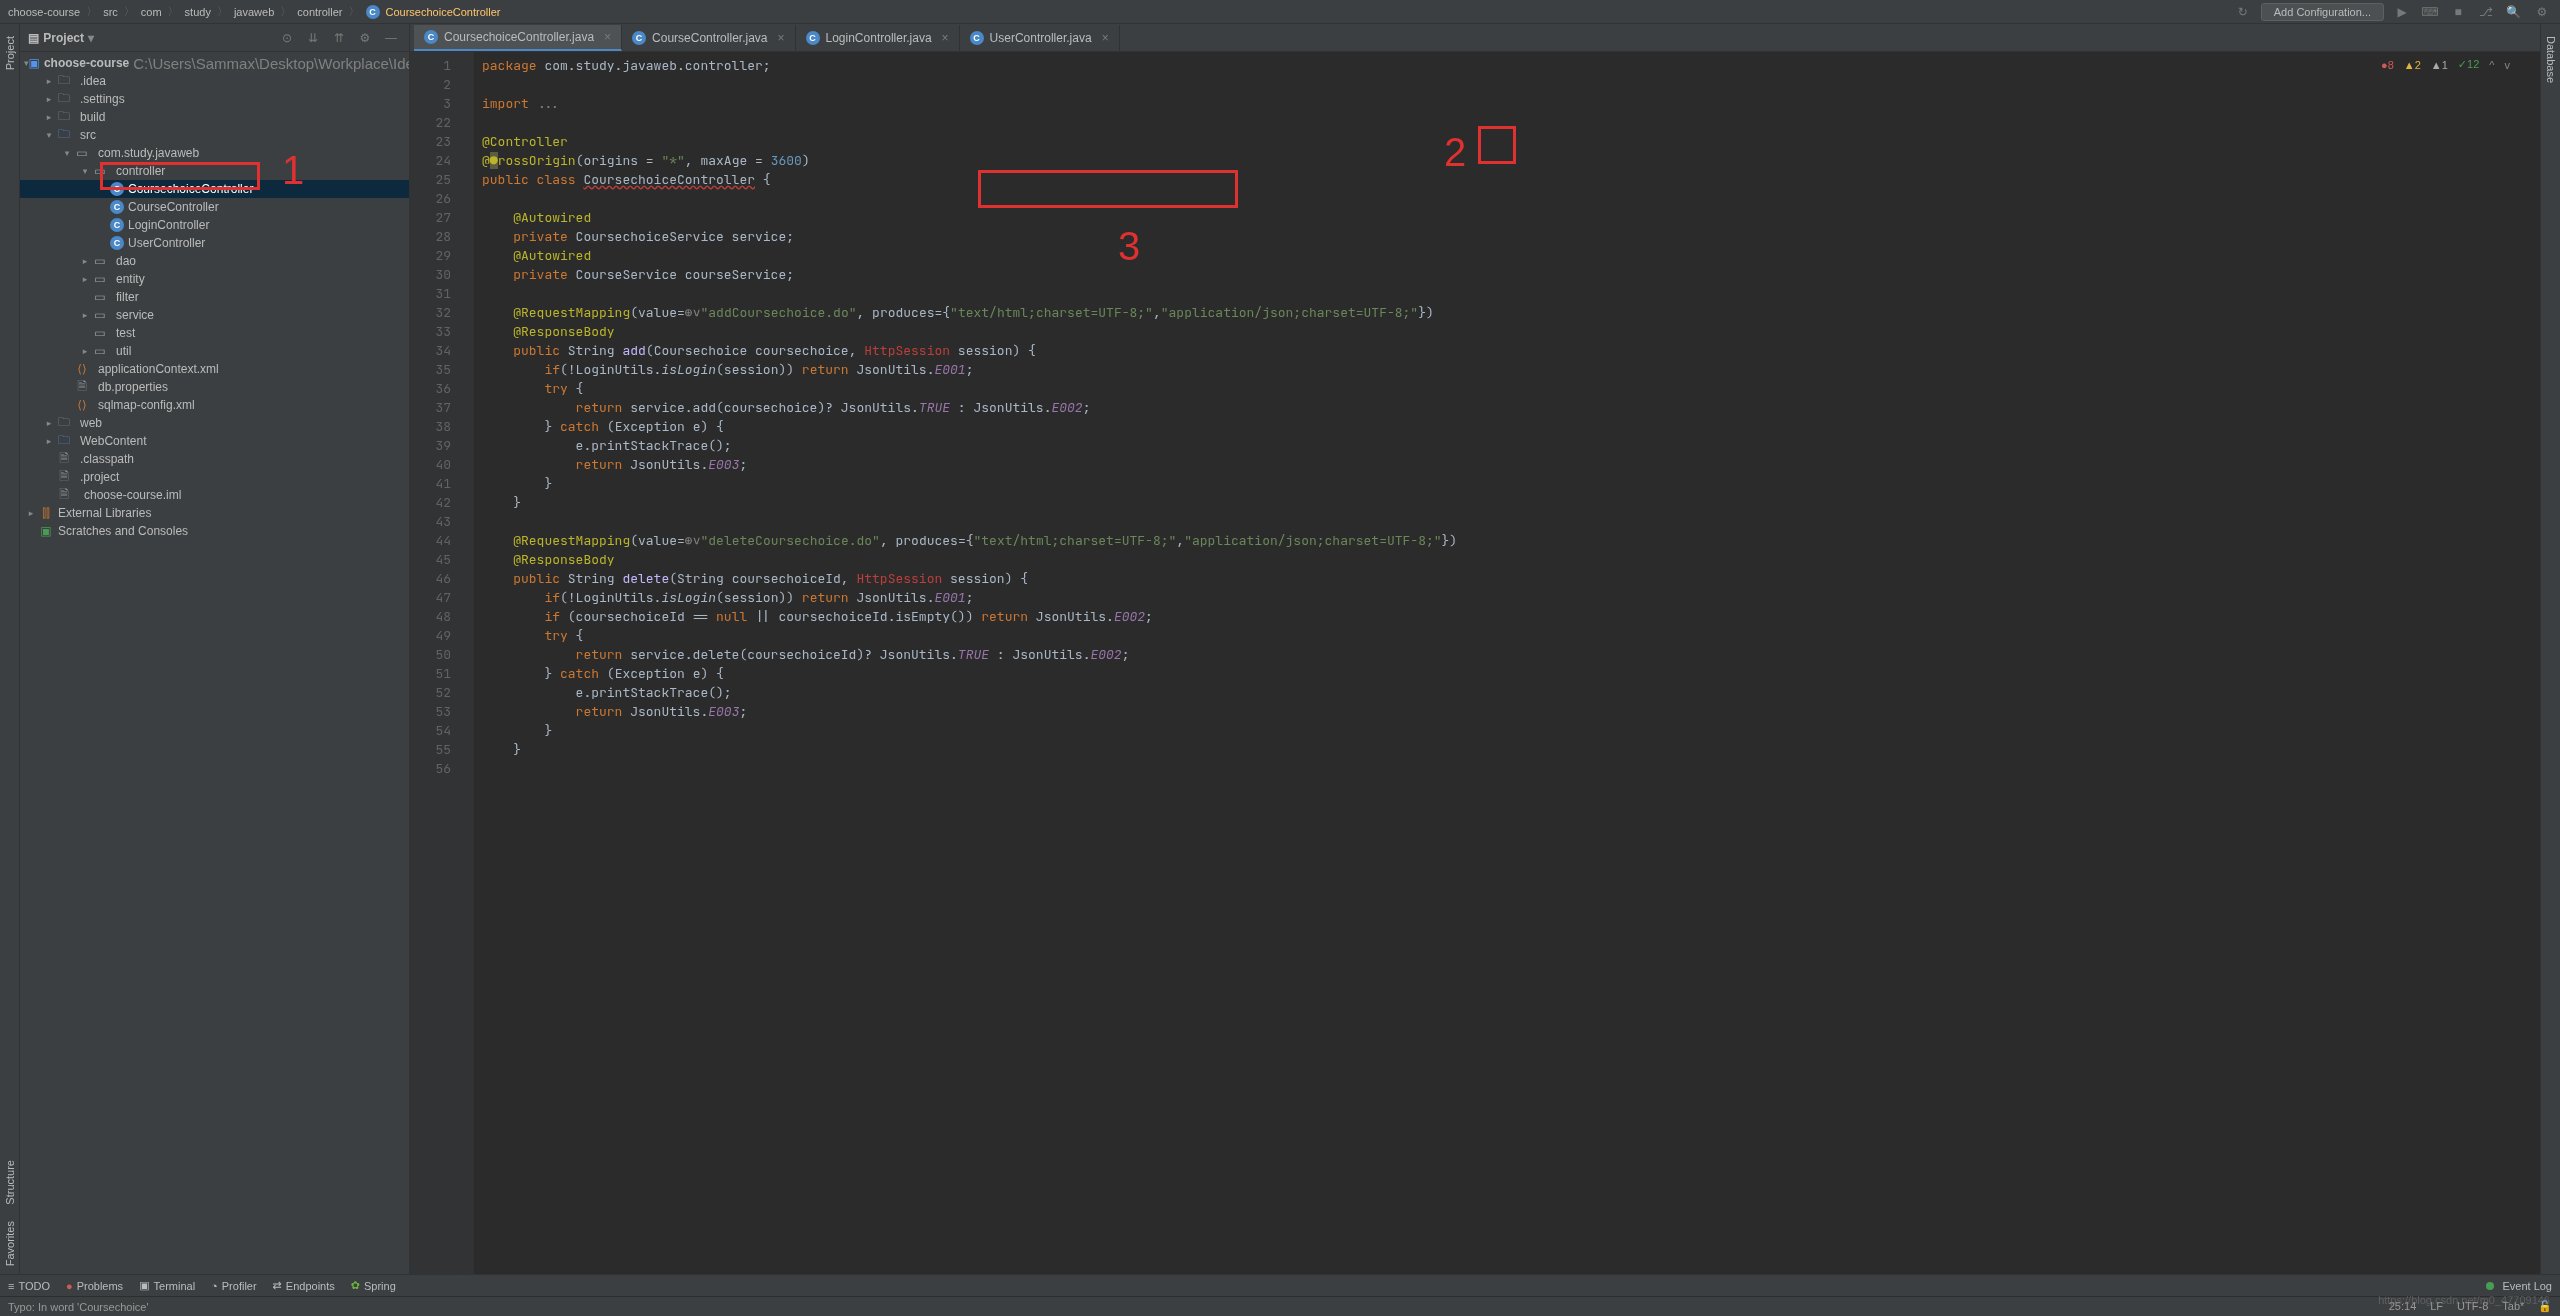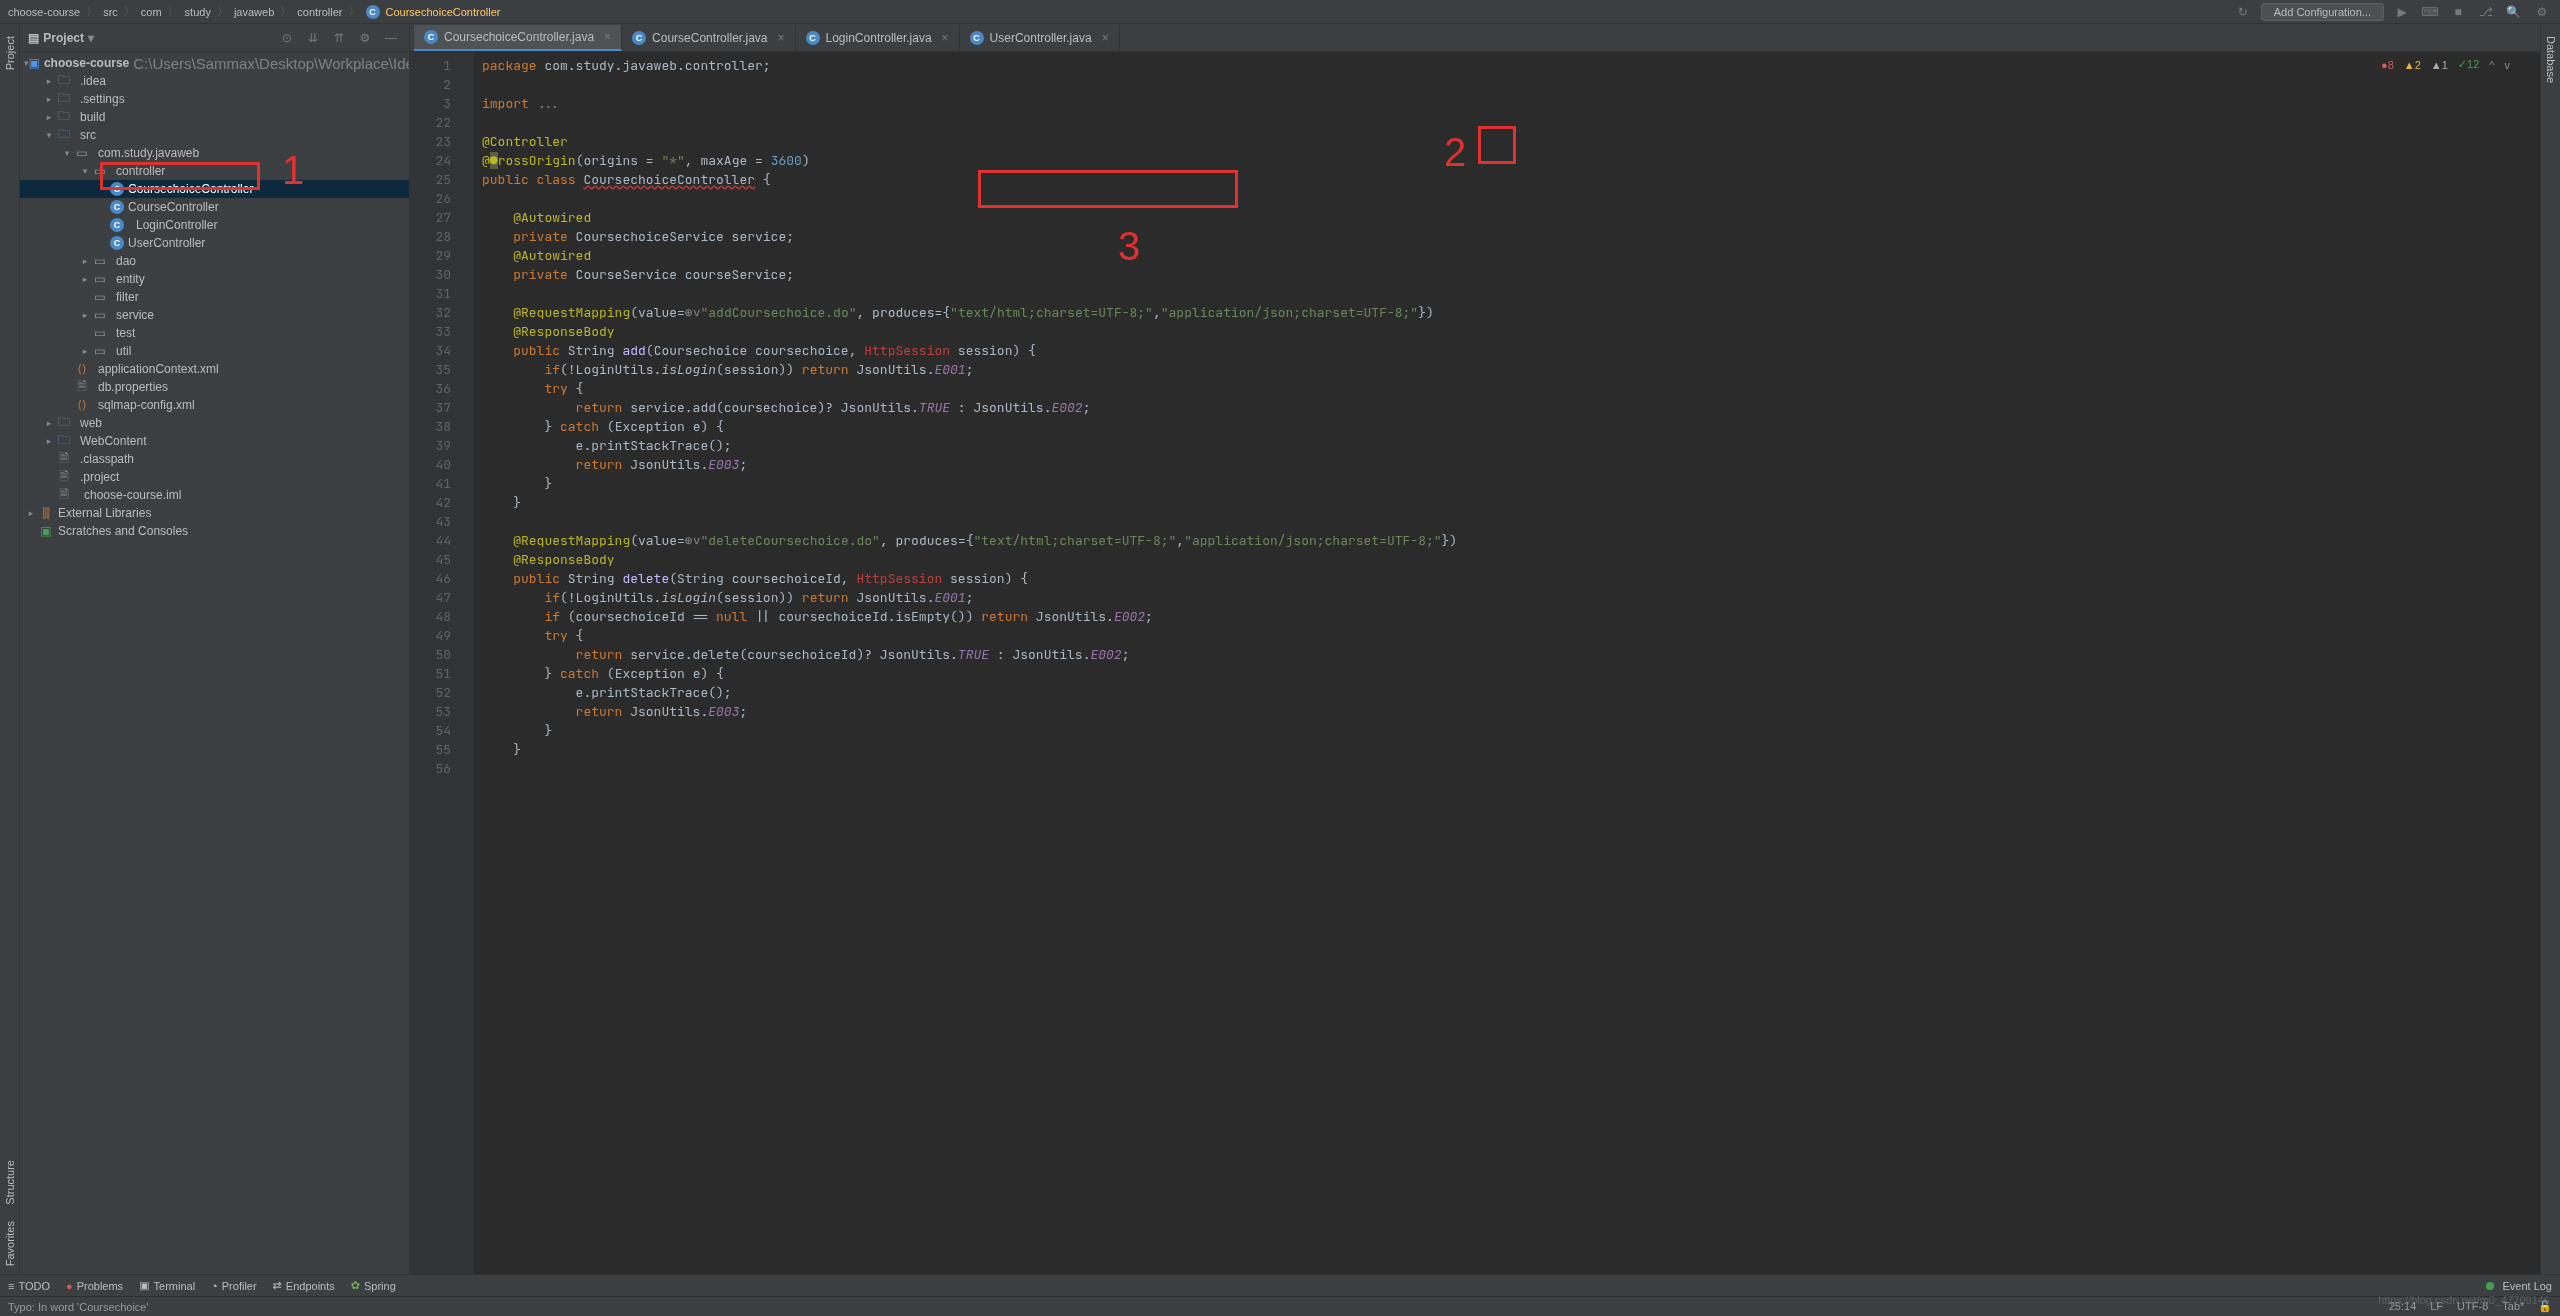--- a/index.html
+++ b/index.html
@@ -305,21 +305,21 @@
             <span style="margin-left:4px">CoursechoiceController</span>
           </div>
           <div class="tree-row" style="padding-left: 76px;">
             <span class="tree-arrow"></span>
             <span class="class-icon">C</span>
             <span style="margin-left:4px">CourseController</span>
           </div>
           <div class="tree-row" style="padding-left: 76px;">
             <span class="tree-arrow"></span>
             <span class="class-icon">C</span>
-            <span style="margin-left:12px">LoginController</span>
+            <span style="margin-left:4px">LoginController</span>
           </div>
           <div class="tree-row" style="padding-left: 76px;">
             <span class="tree-arrow"></span>
             <span class="class-icon">C</span>
             <span style="margin-left:4px">UserController</span>
           </div>
           <div class="tree-row" style="padding-left: 58px;">
             <span class="tree-arrow">▸</span>
             <span class="tree-icon" style="color:#9aa7b0">▭</span>
             <span style="margin-left:4px">dao</span>

